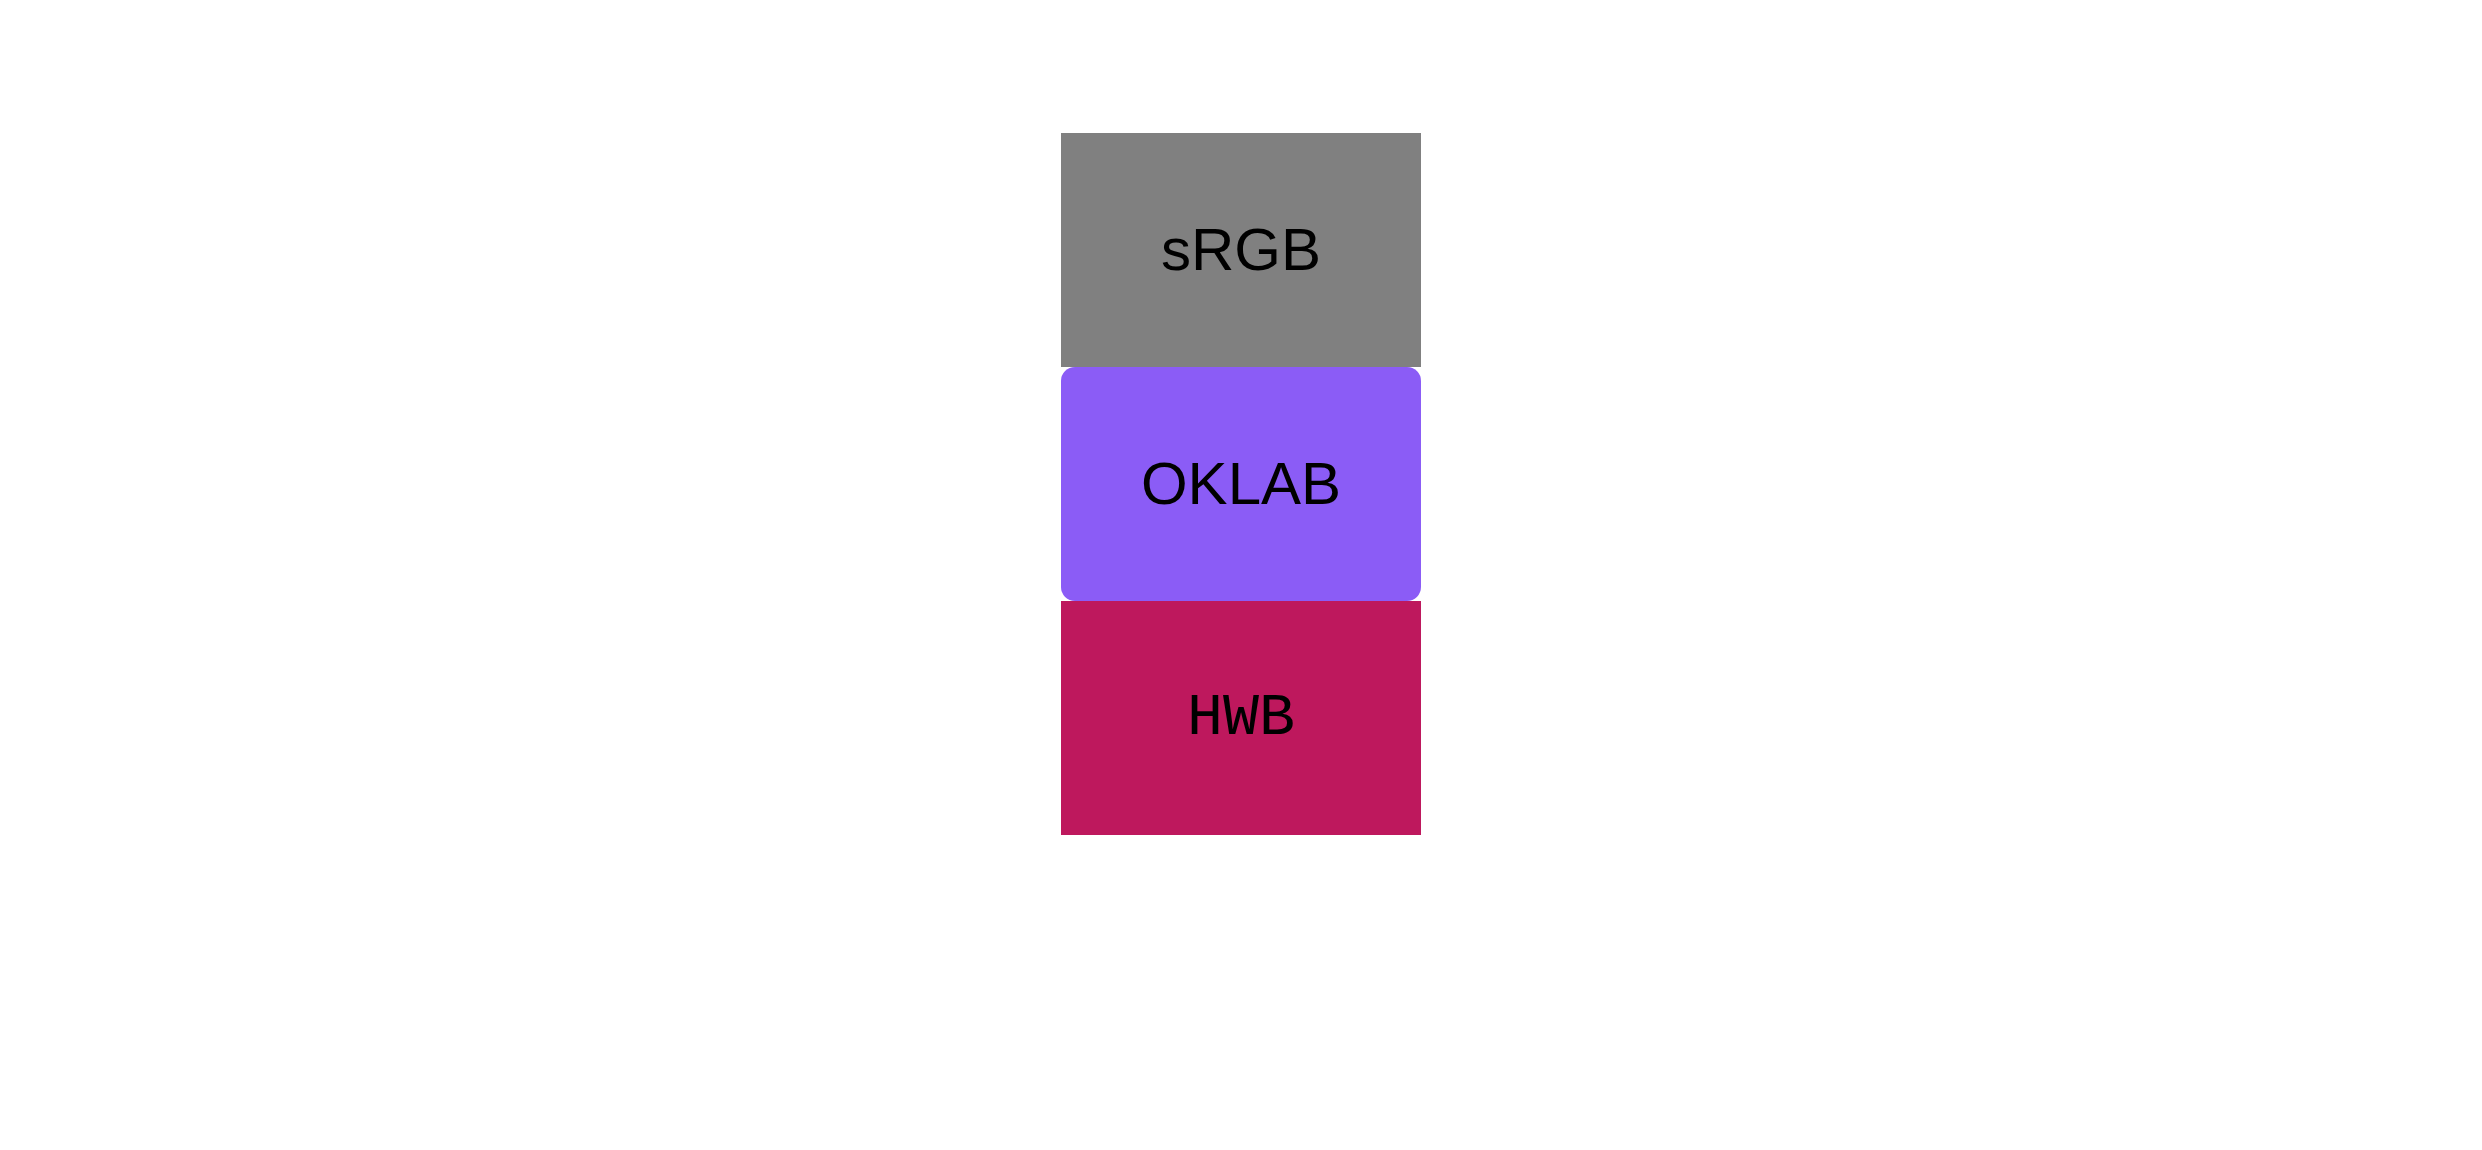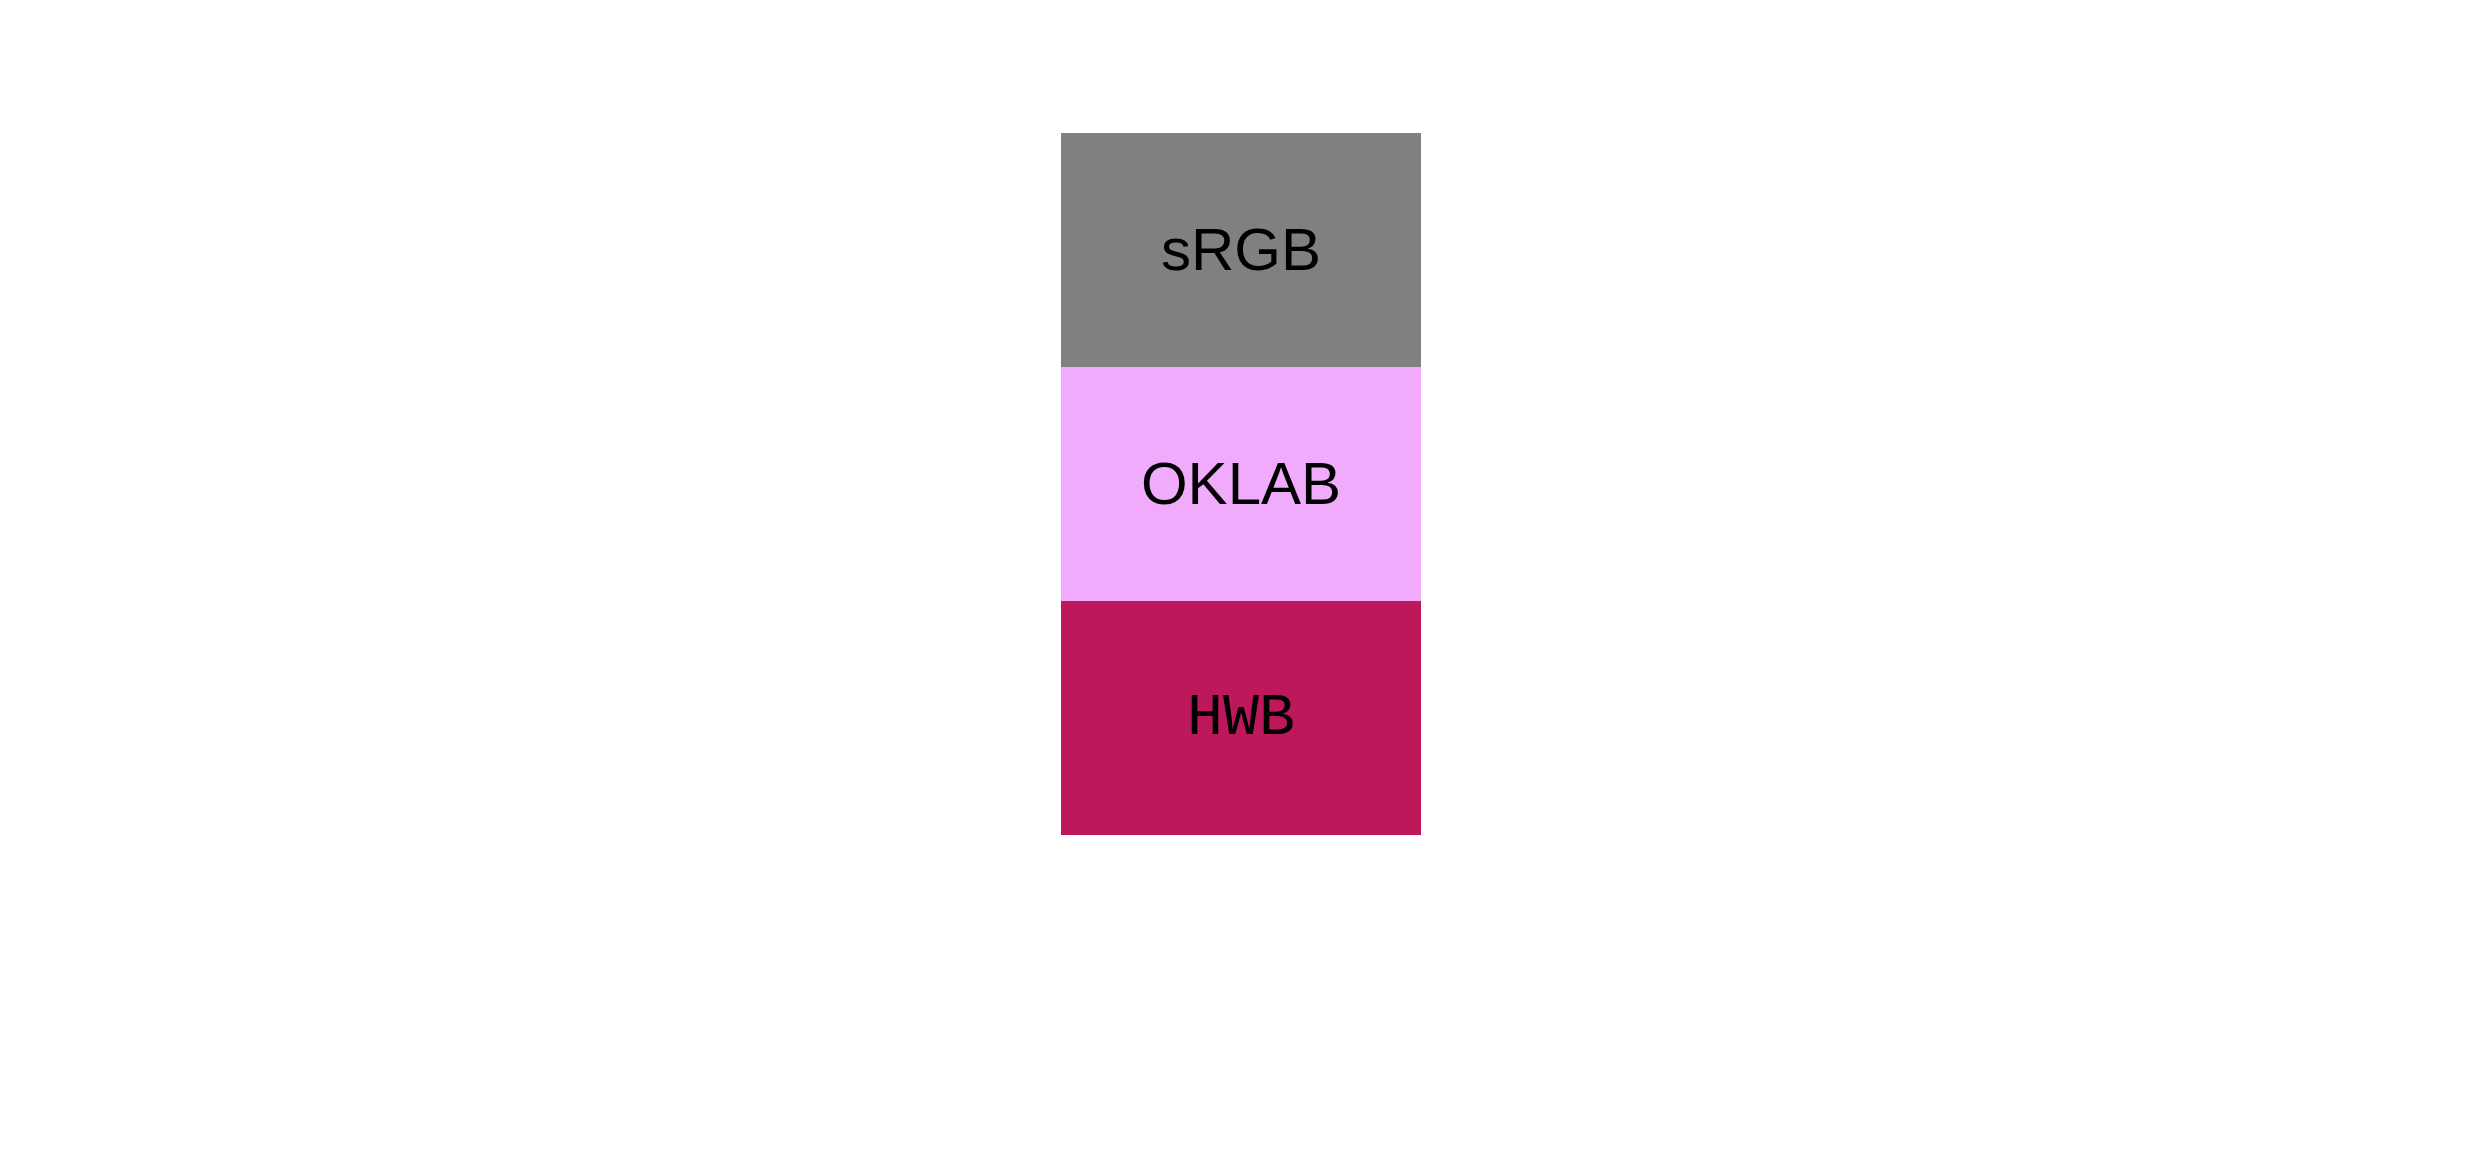--- a/index.html
+++ b/index.html
@@ -39,19 +39,19 @@
     user-select: none;
   }
 </style>
 </head>
 <body style="background: rgb(255, 255, 255);">
 
 <div class="swatch-stack">
   <div class="swatch" style="background: rgb(128, 128, 128);">
     <span class="swatch-label">sRGB</span>
   </div>
-  <div class="swatch" style="background: #f0abfc;">
+  <div class="swatch" style="background: #8b5cf6; border-radius: 14px;">
     <span class="swatch-label">OKLAB</span>
   </div>
   <div class="swatch" style="background: #be185d; font-family: Liberation Mono, monospace;">
     <span class="swatch-label">HWB</span>
   </div>
 </div>
 
 </body></html>

